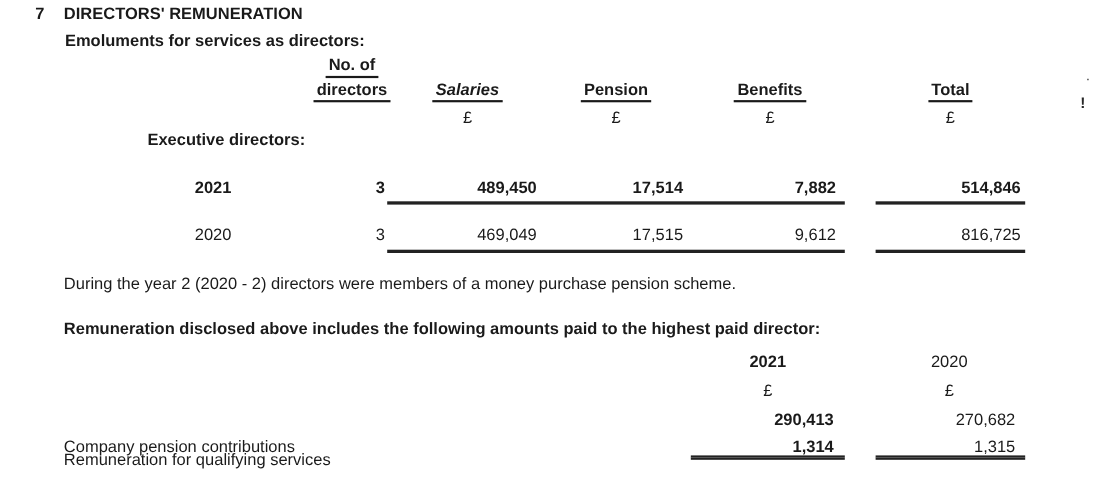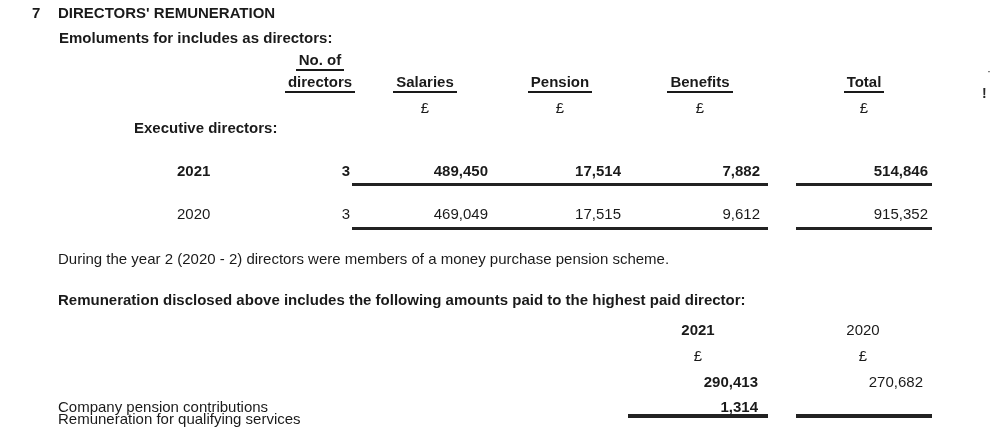--- a/index.html
+++ b/index.html
@@ -33,25 +33,25 @@
   }
   .artifact { color: #2a2a2a; }
 </style>
 </head>
 <body>
 
 <div class="page">
 
   <div class="t b" style="left:32px; top:4px;">7</div>
   <div class="t b" style="left:58px; top:4px;text-align:center;">DIRECTORS' REMUNERATION</div>
-  <div class="t b" style="left:59px; top:29px;">Emoluments for includes as directors:</div>
+  <div class="t b" style="left:59px; top:29px;">Emoluments for services as directors:</div>
 
   <div class="t ctr" style="left:270px; top:51px; width:100px;"><span class="hl b">No. of</span></div>
   <div class="t ctr" style="left:270px; top:73px; width:100px;"><span class="hl b">directors</span></div>
-  <div class="t ctr" style="left:375px; top:73px; width:100px;"><span class="hl b">Salaries</span></div>
+  <div class="t ctr" style="left:375px; top:73px; width:100px;font-style:italic;"><span class="hl b">Salaries</span></div>
   <div class="t ctr" style="left:510px; top:73px; width:100px;"><span class="hl b">Pension</span></div>
   <div class="t ctr" style="left:650px; top:73px; width:100px;"><span class="hl b">Benefits</span></div>
   <div class="t ctr" style="left:814px; top:73px; width:100px;"><span class="hl b">Total</span></div>
 
   <div class="t ctr" style="left:375px; top:99px; width:100px;">£</div>
   <div class="t ctr" style="left:510px; top:99px; width:100px;">£</div>
   <div class="t ctr" style="left:650px; top:99px; width:100px;">£</div>
   <div class="t ctr" style="left:814px; top:99px; width:100px;">£</div>
 
   <div class="t b" style="left:134px; top:119px;">Executive directors:</div>
@@ -63,38 +63,39 @@
   <div class="t b rt" style="left:660px; top:162px; width:100px;">7,882</div>
   <div class="t b rt" style="left:826px; top:162px; width:102px;">514,846</div>
   <div class="rule" style="left:352px; top:183px; width:416px;"></div>
   <div class="rule" style="left:796px; top:183px; width:136px;"></div>
 
   <div class="t" style="left:177px; top:205px;">2020</div>
   <div class="t rt" style="left:300px; top:205px; width:50px;">3</div>
   <div class="t rt" style="left:388px; top:205px; width:100px;">469,049</div>
   <div class="t rt" style="left:521px; top:205px; width:100px;">17,515</div>
   <div class="t rt" style="left:660px; top:205px; width:100px;text-align:right;">9,612</div>
-  <div class="t rt" style="left:826px; top:205px; width:102px;">915,352</div>
+  <div class="t rt" style="left:826px; top:205px; width:102px;">816,725</div>
   <div class="rule" style="left:352px; top:227px; width:416px;"></div>
   <div class="rule" style="left:796px; top:227px; width:136px;"></div>
 
   <div class="t" style="left:58px; top:250px;">During the year 2 (2020 - 2) directors were members of a money purchase pension scheme.</div>
   <div class="t b" style="left:58px; top:291px;">Remuneration disclosed above includes the following amounts paid to the highest paid director:</div>
 
   <div class="t ctr b" style="left:648px; top:321px; width:100px;">2021</div>
   <div class="t ctr" style="left:813px; top:321px; width:100px;">2020</div>
   <div class="t ctr" style="left:648px; top:347px; width:100px;">£</div>
   <div class="t ctr" style="left:813px; top:347px; width:100px;">£</div>
 
   <div class="t" style="left:58px; top:373px;margin-top:37px;">Remuneration for qualifying services</div>
   <div class="t b rt" style="left:658px; top:373px; width:100px;">290,413</div>
   <div class="t rt" style="left:823px; top:373px; width:100px;">270,682</div>
 
   <div class="t" style="left:58px; top:398px;">Company pension contributions</div>
   <div class="t b rt" style="left:658px; top:398px; width:100px;">1,314</div>
+  <div class="t rt" style="left:823px; top:398px; width:100px;">1,315</div>
 
   <div class="dblrule" style="left:628px; top:414px; width:140px;"></div>
   <div class="dblrule" style="left:796px; top:414px; width:136px;"></div>
 
   <div class="t b artifact" style="left:982px; top:84px; font-size:14px;">!</div>
   <div class="t artifact" style="left:987px; top:62px; font-size:12px;">·</div>
 
 </div>
 
 </body></html>

